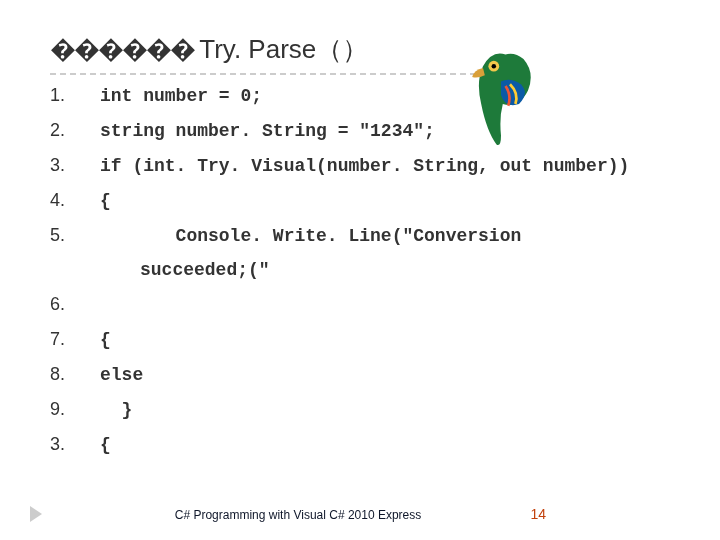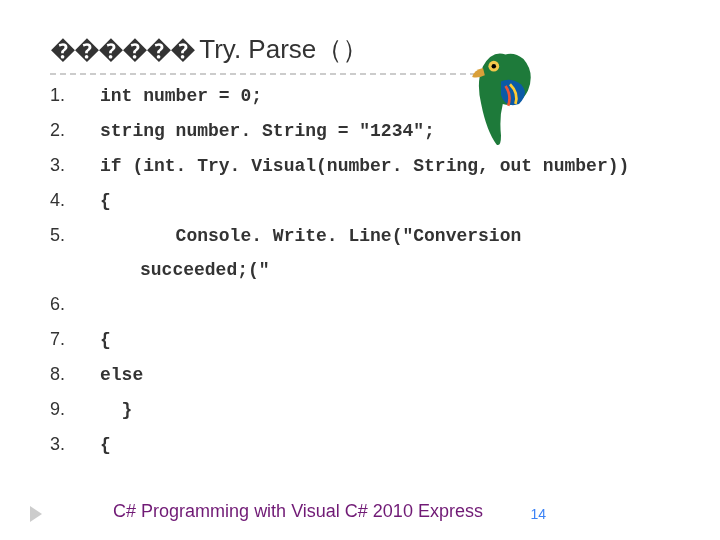--- a/index.html
+++ b/index.html
@@ -61,34 +61,34 @@
     height: 110px;
   }
   .footer {
     position: absolute;
     bottom: 18px;
     left: 50px;
     right: 30px;
     display: flex;
     justify-content: center;
     align-items: center;
-    font-size: 18px;
-    color: #701a75;
+    font-size: 12px;
+    color: #0f172a;
   }
   .tri {
     width: 0; height: 0;
     border-top: 8px solid transparent;
     border-bottom: 8px solid transparent;
     border-left: 12px solid #ccc;
     position: absolute;
     left: 30px;
     bottom: 18px;
   }
   .foot-text { margin: 0 auto; }
-  .pgnum { position: absolute; right: 30px; bottom: 18px; font-size: 14px; color: #3b82f6; }
+  .pgnum { position: absolute; right: 30px; bottom: 18px; font-size: 14px; color: #c2410c; }
 </style>
 </head>
 <body>
 
 <div class="slide">
 
   <div class="title">
     <span class="boxes">������ </span><span>Try. Parse（）</span>
   </div>
 

